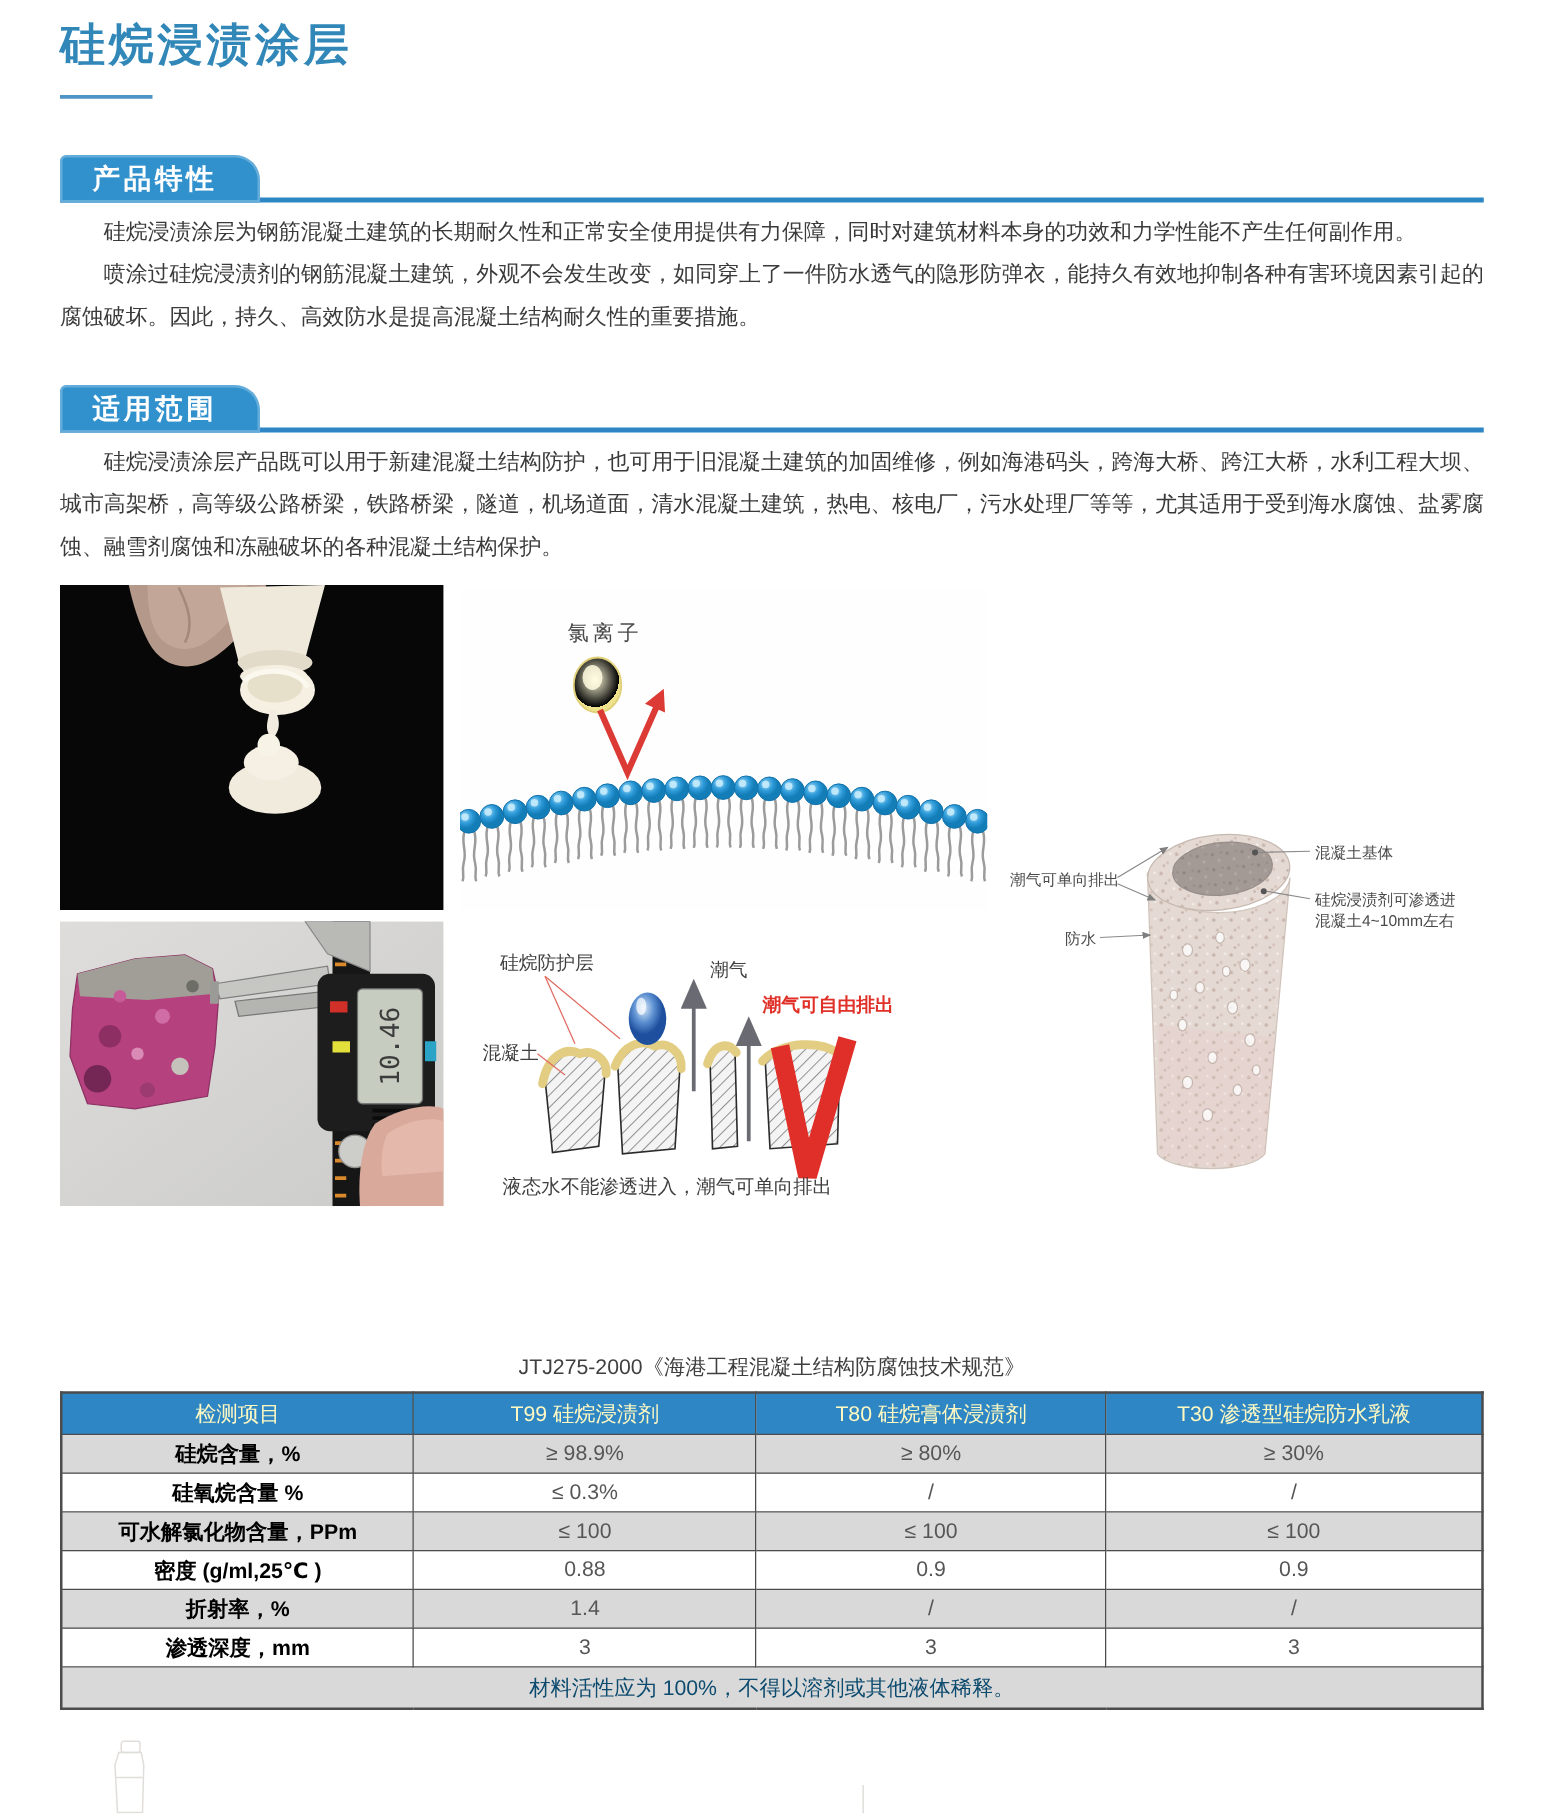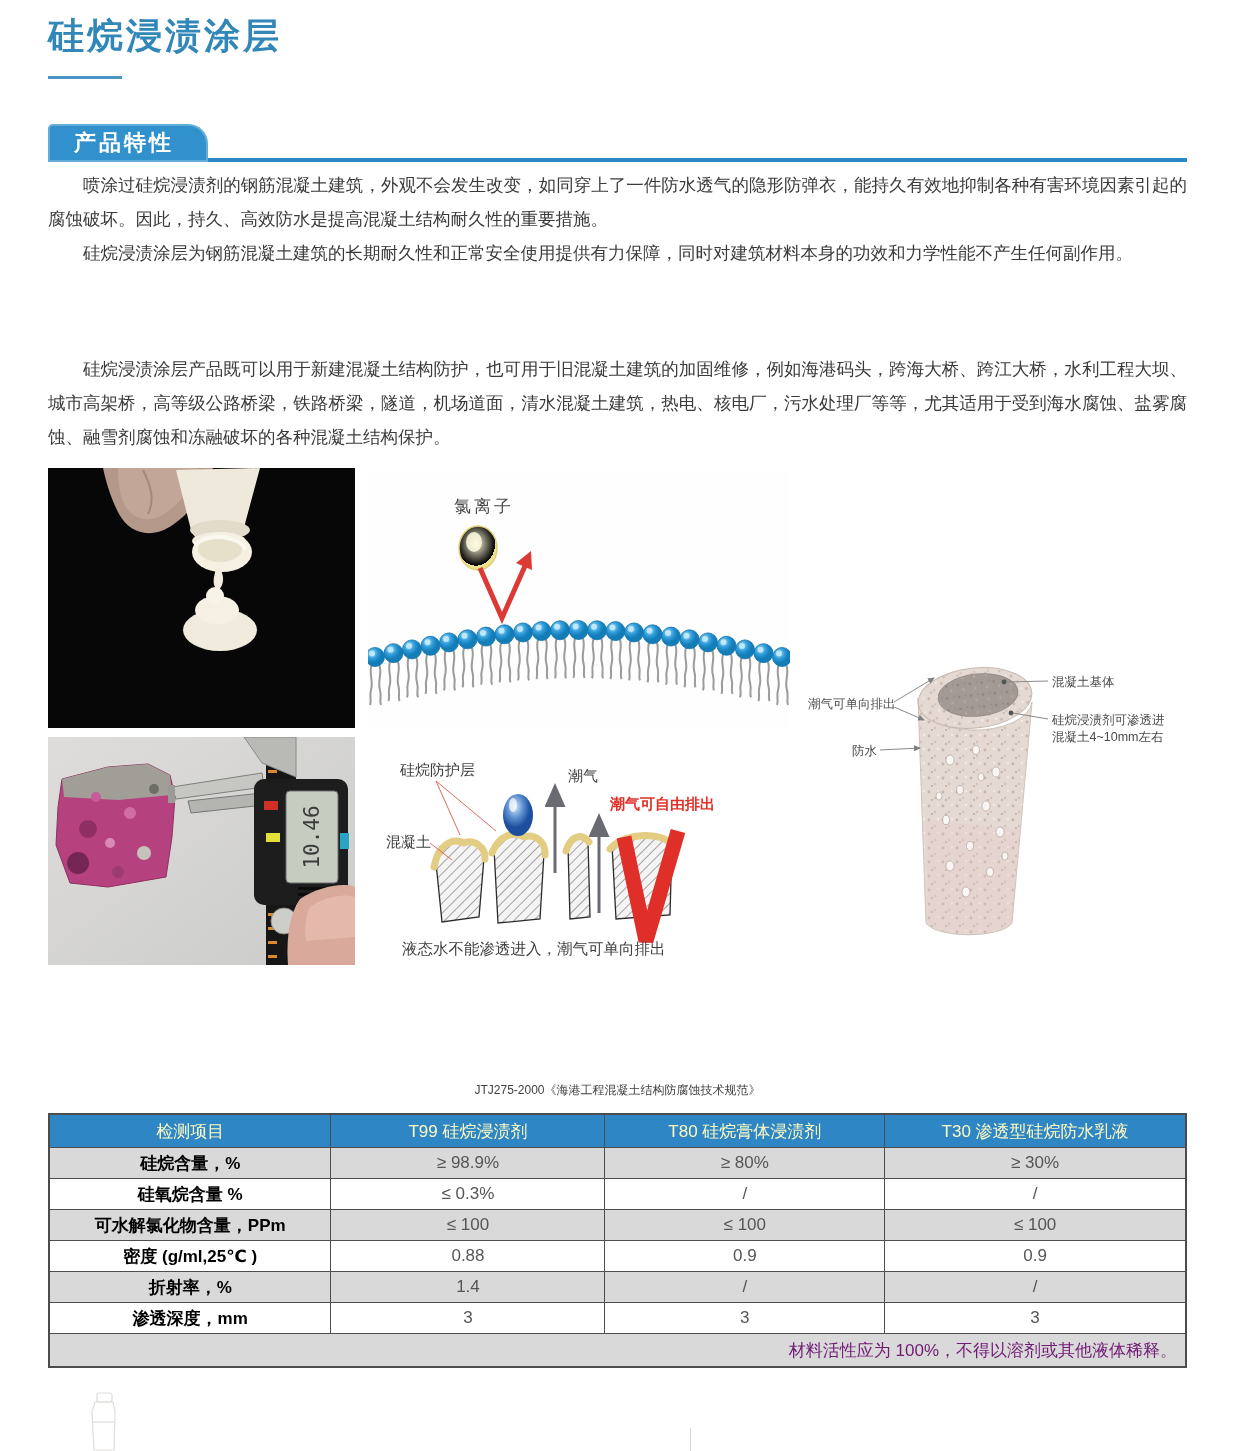--- a/index.html
+++ b/index.html
@@ -20,52 +20,56 @@
     letter-spacing:3px;border-radius:5px 20px 0 0;box-shadow:inset 0 0 0 2px rgba(255,255,255,.25);}
 
   .body-text{position:absolute;left:48px;width:1139px;font-size:17.5px;line-height:34px;
     color:#3a3a3a;text-align:justify;}
   .body-text p{margin:0;text-indent:2em;}
 
   .figure{position:absolute;overflow:hidden;}
   .figure svg{display:block;}
 
   .table-caption{position:absolute;left:48px;width:1139px;text-align:center;
-    font-size:12px;color:#3f3f3f;}
+    font-size:17px;color:#3f3f3f;}
 
   .perf-table{position:absolute;left:48px;top:1113px;width:1139px;}
   .perf-table table{border-collapse:collapse;width:100%;font-size:17px;border:2px solid #4c4c4c;}
   .perf-table th,.perf-table td{border:1px solid #4c4c4c;text-align:center;height:30px;padding:0 4px;}
   .perf-table thead th{background:var(--accent);color:#fef9c3;font-weight:normal;height:32px;}
   .perf-table tbody tr:nth-child(odd) td{background:var(--rowgray);}
   .perf-table tbody td{color:#565656;}
   .perf-table tbody td:first-child{color:#000000;font-weight:bold;}
-  .perf-table tfoot td{background:var(--rowgray);text-align:right;padding:0 8px;color:#701a75;height:32px;margin-left:36px;}
+  .perf-table tfoot td{background:var(--rowgray);text-align:center;padding:0 8px;color:#0c4a6e;height:32px;margin-left:36px;}
 
   .svg-label{font-family:"Liberation Sans","DejaVu Sans",sans-serif;}
   .tail{stroke:#9b9b9b;stroke-width:2;fill:none;}
   .watermark{position:absolute;}
 </style>
 </head>
 <body>
 
 <div class="page">
 
   <div class="page-title">硅烷浸渍涂层</div>
   <div class="title-line"></div>
 
   <div class="section-head" style="top:124px;">
     <div class="section-bar"></div>
     <div class="section-tab">产品特性</div>
   </div>
   <div class="body-text" style="top:168px;">
+    <p>硅烷浸渍涂层为钢筋混凝土建筑的长期耐久性和正常安全使用提供有力保障，同时对建筑材料本身的功效和力学性能不产生任何副作用。</p>
     <p>喷涂过硅烷浸渍剂的钢筋混凝土建筑，外观不会发生改变，如同穿上了一件防水透气的隐形防弹衣，能持久有效地抑制各种有害环境因素引起的腐蚀破坏。因此，持久、高效防水是提高混凝土结构耐久性的重要措施。</p>
-    <p>硅烷浸渍涂层为钢筋混凝土建筑的长期耐久性和正常安全使用提供有力保障，同时对建筑材料本身的功效和力学性能不产生任何副作用。</p>
-  </div>
-
+  </div>
+
+  <div class="section-head" style="top:308px;">
+    <div class="section-bar"></div>
+    <div class="section-tab">适用范围</div>
+  </div>
   <div class="body-text" style="top:352px;">
     <p>硅烷浸渍涂层产品既可以用于新建混凝土结构防护，也可用于旧混凝土建筑的加固维修，例如海港码头，跨海大桥、跨江大桥，水利工程大坝、城市高架桥，高等级公路桥梁，铁路桥梁，隧道，机场道面，清水混凝土建筑，热电、核电厂，污水处理厂等等，尤其适用于受到海水腐蚀、盐雾腐蚀、融雪剂腐蚀和冻融破坏的各种混凝土结构保护。</p>
   </div>
 
   <div class="figure" style="left:48px;top:468px;width:307px;height:260px;">
     <svg width="307" height="260" viewBox="0 0 307 260">
       <rect width="307" height="260" fill="#070707"></rect>
       <path d="M55,0 L165,0 C158,22 146,42 126,56 C104,72 82,66 71,46 C63,31 58,14 55,0 Z" fill="#b49889"></path>
       <path d="M70,0 L150,0 C144,18 134,34 118,45 C102,56 84,52 76,36 C71,25 70,12 70,0 Z" fill="#cdb4a4" opacity="0.55"></path>
       <path d="M95,2 C103,18 107,32 100,46" stroke="#8f7466" stroke-width="2" fill="none" opacity="0.6"></path>

